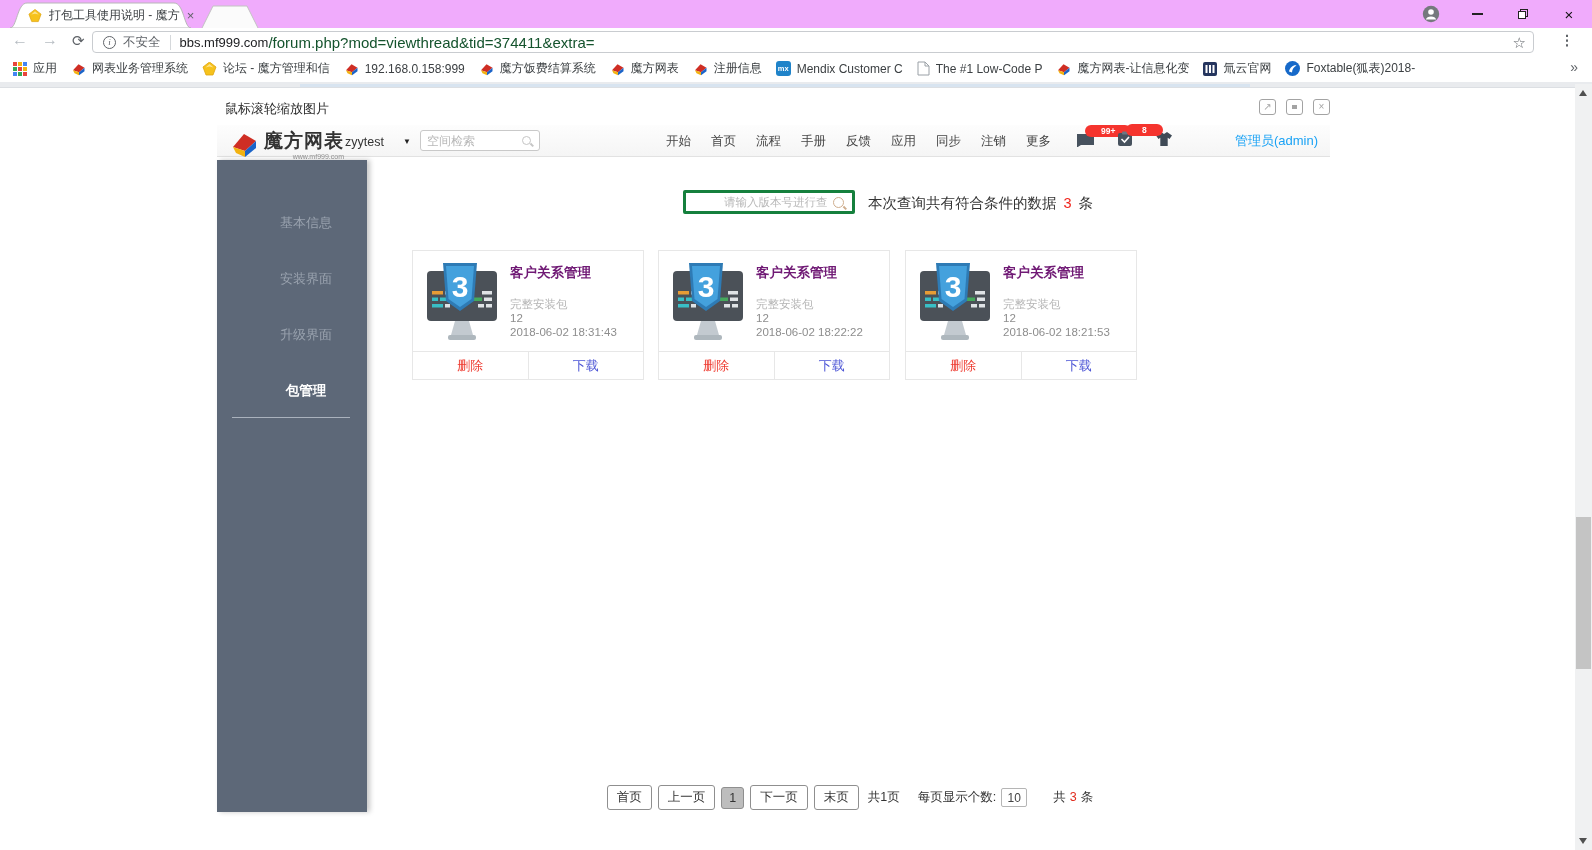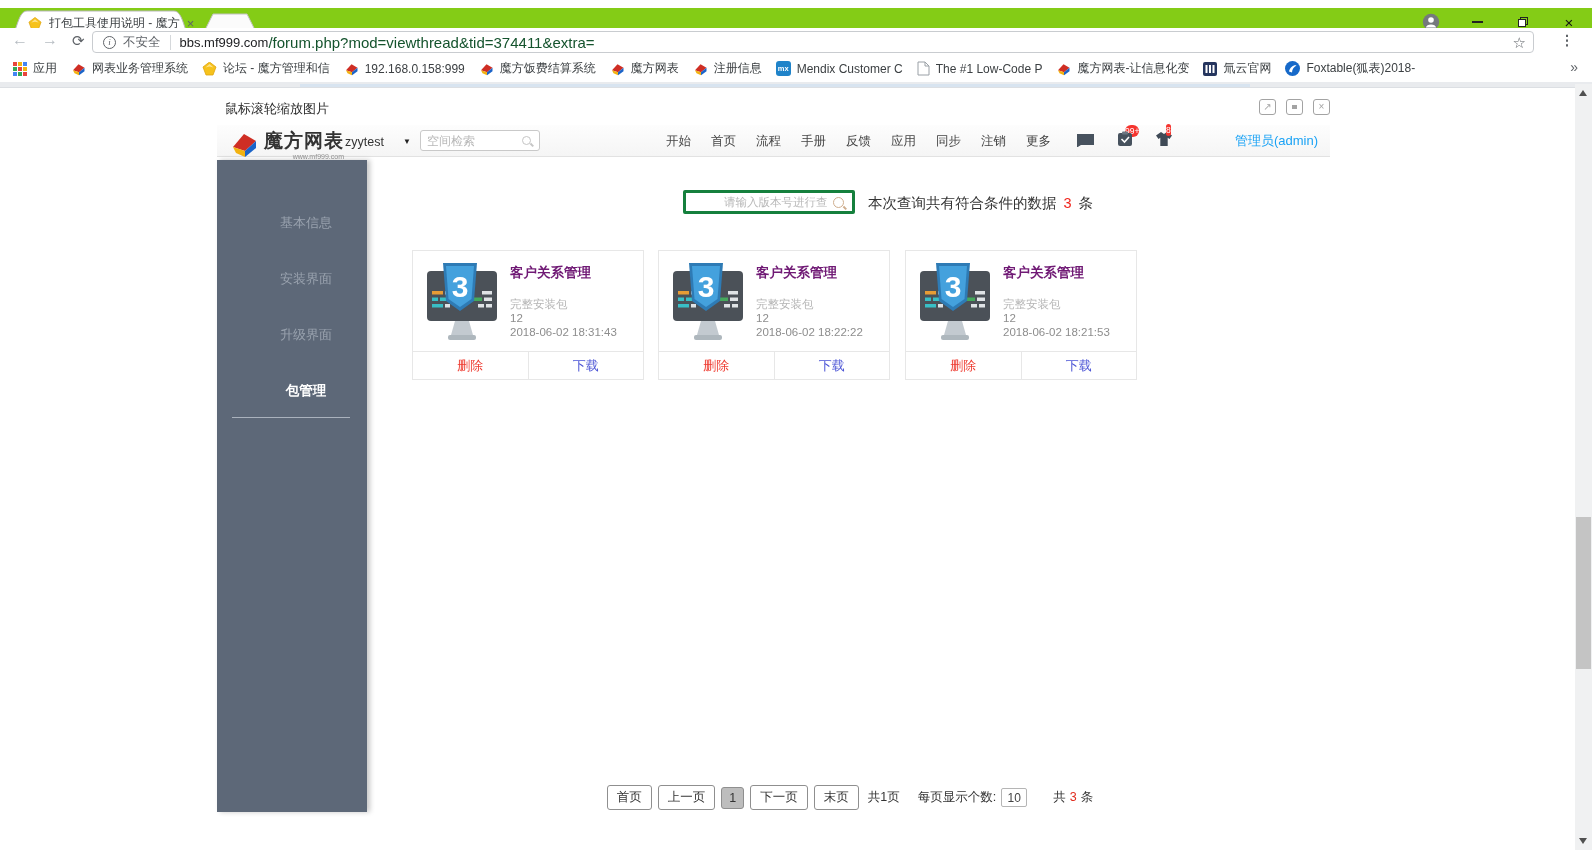--- a/index.html
+++ b/index.html
@@ -1,20 +1,20 @@
 <!DOCTYPE html>
 <html><head>
 <meta charset="utf-8">
 <style>
   * { box-sizing: border-box; margin:0; padding:0; }
   html,body { width:1592px; height:850px; }
   body { position:relative; font-family:"Liberation Sans",sans-serif; background:#fff; overflow:hidden; }
 
   
-  .titlebar { position:absolute; left:0; top:8px; width:100%; height:28px; background:#84cc16; }
+  .titlebar { position:absolute; left:0; top:0; width:100%; height:28px; background:#f0abfc; }
   .tabshape { position:absolute; left:4px; top:0; }
   .tab-content { position:absolute; left:28px; top:7px; display:flex; align-items:center; gap:7px; }
   .tab-title { font-size:12px; color:#3c4043; max-width:132px; overflow:hidden; white-space:nowrap; }
   .tab-close { font-size:13px; color:#5f6368; cursor:default; }
   .win-controls { position:absolute; right:0; top:0; height:28px; display:flex; align-items:center; }
   .wc { width:46px; height:28px; display:flex; align-items:center; justify-content:center; }
   .min-glyph { width:11px; height:1.5px; background:#222; }
   .restore-glyph { position:relative; width:10px; height:10px; }
   .restore-glyph .b { position:absolute; left:0; bottom:0; width:8px; height:8px; border:1.2px solid #222; background:#fff; }
   .restore-glyph .f { position:absolute; right:0; top:0; width:8px; height:8px; border:1.2px solid #222; }
@@ -60,21 +60,21 @@
   .ws-caret { position:absolute; left:186px; top:12px; font-size:8px; color:#222; }
   .space-search { position:absolute; left:203px; top:5px; width:120px; height:21px; border:1px solid #c9c9c9; border-radius:3px; background:#fff; display:flex; align-items:center; }
   .space-search input, .ver-search input { border:0; outline:0; background:transparent; flex:1; font-size:12px; color:#444; padding:0 6px; font-family:inherit; min-width:0; }
   input::placeholder { color:#b8b8b8; }
   .mag { position:relative; width:9px; height:9px; border:1.5px solid #c5c5c5; border-radius:50%; margin-right:8px; flex:none; }
   .mag::after { content:""; position:absolute; left:7px; top:7px; width:4px; height:1.5px; background:#c5c5c5; transform:rotate(45deg); }
   .hdr-nav { position:absolute; left:449px; top:0; height:32px; display:flex; align-items:center; gap:20px; }
   .hdr-nav span { font-size:12.5px; color:#454545; white-space:nowrap; }
   .hdr-right { position:absolute; right:12px; top:0; height:32px; display:flex; align-items:center; gap:22px; }
   .badge-wrap { position:relative; }
-  .badge { position:absolute; top:-7px; left:9px; background:#f5342e; color:#fff; font-size:8.5px; font-weight:normal; border-radius:8px; padding:1px 0; line-height:1.2; white-space:nowrap;margin-left:40px; }
+  .badge { position:absolute; top:-7px; left:9px; background:#f5342e; color:#fff; font-size:8.5px; font-weight:bold; border-radius:8px; padding:1px 16px; line-height:1.2; white-space:nowrap; }
   .admin { font-size:13px; color:#19a2f5;margin-left:40px; }
 
   .sidebar { position:absolute; left:217px; top:160px; width:150px; height:652px; background:#5d6878; box-shadow:3px 0 5px rgba(0,0,0,0.22); }
   .sb-item { position:absolute; left:14px; width:100%; text-align:center; font-size:13px; color:#99a2ae; }
   .sb-item.active { color:#fff; font-weight:bold; font-size:13.5px; }
   .sb-underline { position:absolute; left:15px; top:257px; width:118px; height:1px; background:#aab2bd; }
 
   .ver-search { position:absolute; left:683px; top:190px; width:172px; height:24px; border:3px solid #15803d; border-radius:2px; display:flex; align-items:center; background:#fff;padding-left:32px; }
   .ver-search input { font-size:11.5px; }
   .ver-search .mag { width:11px; height:11px; border-color:#c9a; border:1.5px solid #cfae8e; }

